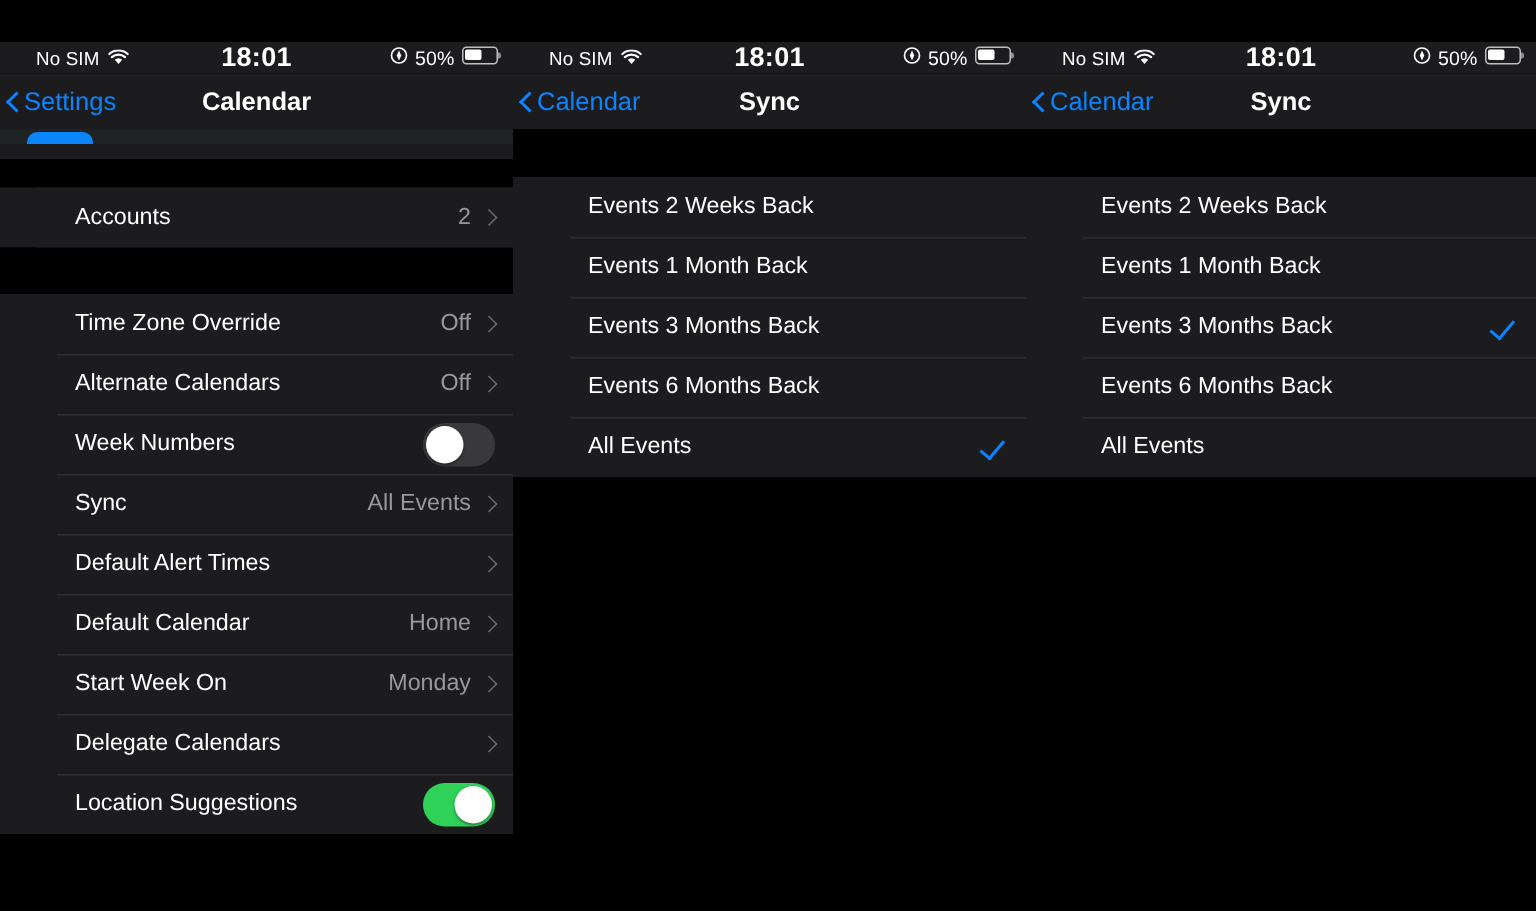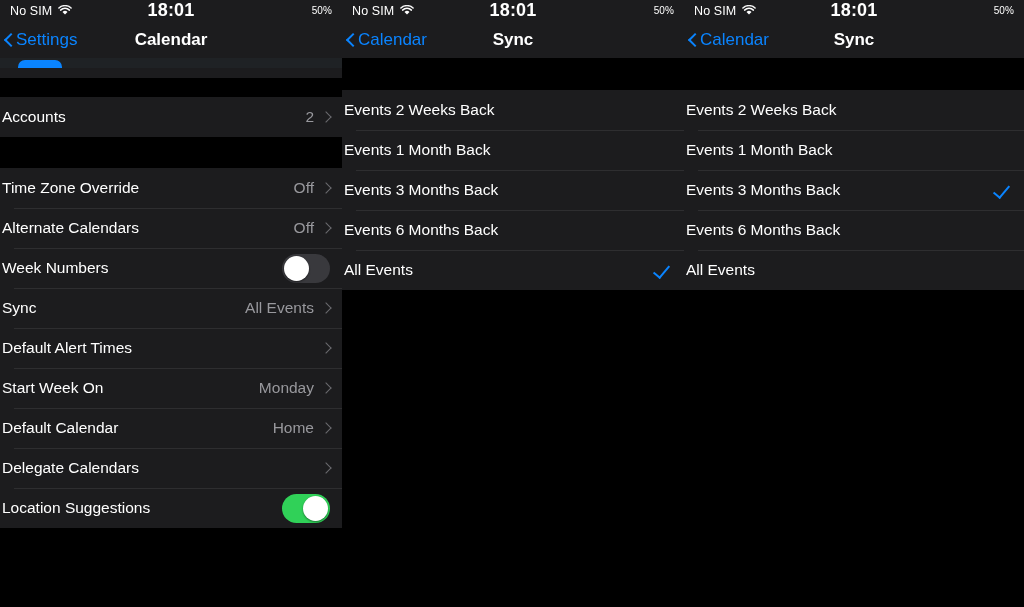--- a/index.html
+++ b/index.html
@@ -28,31 +28,32 @@
   .panel.p2 { width: 342px; }
   .panel.p3 { width: 340px; }
 
   
   .statusbar {
     height: 21px;
     background: #1c1c1e;
     display: flex;
     align-items: center;
     justify-content: space-between;
-    padding: 0 10px 0 10px;
+    padding: 0 10px 0 24px;
     color: #fff;
     font-size: 12.5px;
     font-weight: 500;
     letter-spacing: 0.1px;
+    margin-top: 28px;
   }
   .sb-left { display: flex; align-items: center; gap: 6px; }
   .sb-center { font-weight: 700; font-size: 18px; letter-spacing: 0.2px;
                position: absolute; left: 0; right: 0; text-align: center;
                pointer-events: none; }
-  .sb-right { display: flex; align-items: flex-end; gap: 5px; font-size: 10px; flex-direction: column; }
+  .sb-right { display: flex; align-items: flex-start; gap: 5px; font-size: 13px; }
   .statusbar { position: relative; }
 
   .wifi-icon { display: inline-block; width: 14px; height: 11px; }
   .loc-icon  { display: inline-block; width: 12px; height: 12px; }
   .batt {
     width: 24px; height: 11.5px;
     border: 1.2px solid rgba(255,255,255,0.72);
     border-radius: 3px;
     position: relative;
     display: inline-block;
@@ -116,25 +117,26 @@
   
   .list-area { background: #000; }
   .gap { background: #000; }
   .group { background: #1c1c1e; }
 
   .row {
     position: relative;
     height: 40px;
     display: flex;
     align-items: center;
-    padding-left: 2px;
+    padding-left: 26px;
     padding-right: 12px;
     background: #1c1c1e;
     color: #fff;
     font-size: 15.5px;
+    margin-left: 24px;
   }
   .row + .row::before {
     content: "";
     position: absolute;
     top: 0; left: 14px; right: 0;
     height: 1px;
     background: #2e2e30;
   }
   .row-label { flex: 1; color: #fff; font-size: 15.5px; }
   .row-value { color: #98989d; font-size: 15.5px; margin-right: 8px; }
@@ -291,27 +293,27 @@
           <span class="row-label">Sync</span>
           <span class="row-value">All Events</span>
           <span class="chevron"></span>
         </div>
         <div class="row">
           <span class="row-label">Default Alert Times</span>
           <span class="row-value"></span>
           <span class="chevron"></span>
         </div>
         <div class="row">
+          <span class="row-label">Default Calendar</span>
+          <span class="row-value">Home</span>
+          <span class="chevron"></span>
+        </div>
+        <div class="row">
           <span class="row-label">Start Week On</span>
           <span class="row-value">Monday</span>
-          <span class="chevron"></span>
-        </div>
-        <div class="row">
-          <span class="row-label">Default Calendar</span>
-          <span class="row-value">Home</span>
           <span class="chevron"></span>
         </div>
         <div class="row">
           <span class="row-label">Delegate Calendars</span>
           <span class="row-value"></span>
           <span class="chevron"></span>
         </div>
         <div class="row">
           <span class="row-label">Location Suggestions</span>
           <span class="toggle on">

